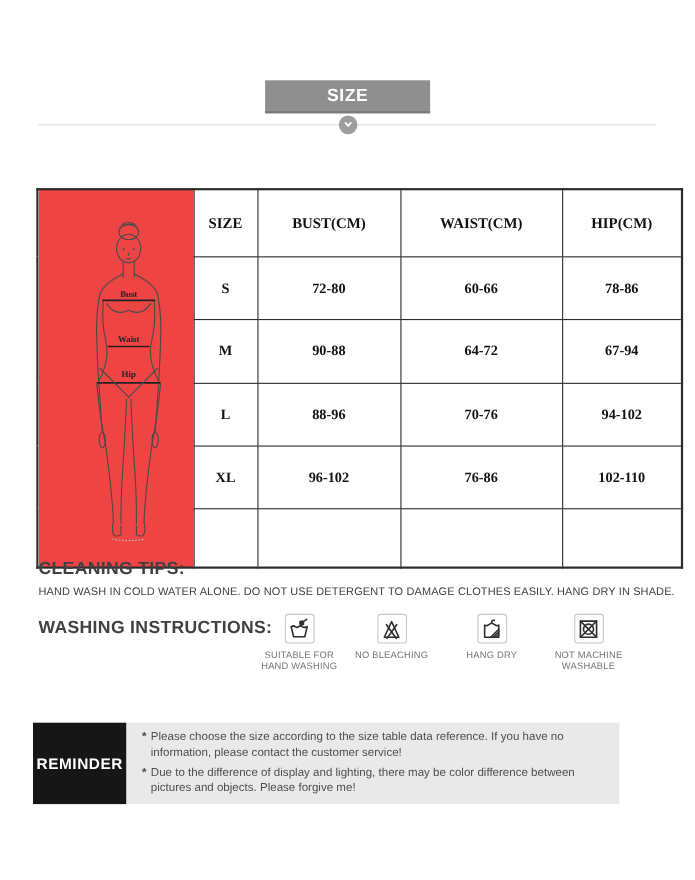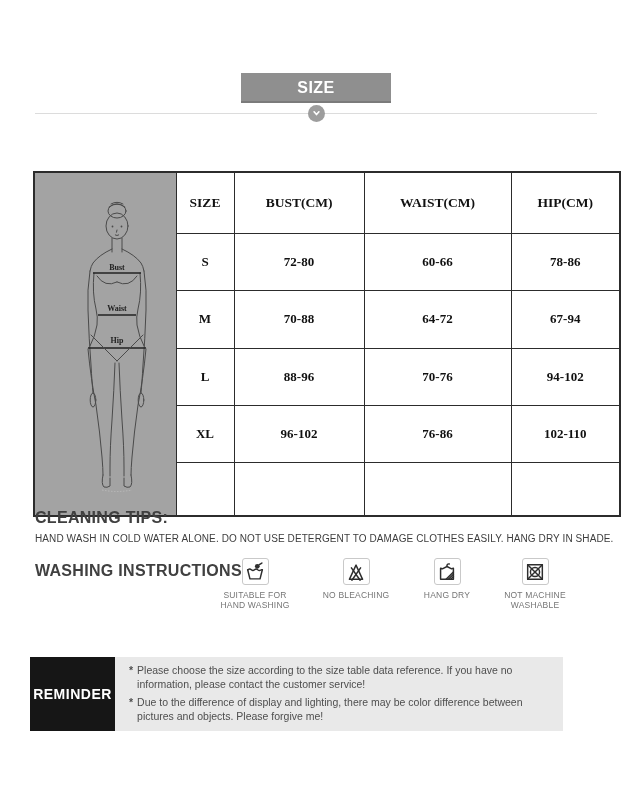--- a/index.html
+++ b/index.html
@@ -36,35 +36,35 @@
     font-family:"Liberation Serif", serif;
   }
   table.size-table th, table.size-table td {
     border:1px solid #2c2c2c; text-align:center; vertical-align:middle;
     font-weight:bold; color:#111111; font-size:13px;
     overflow:hidden; padding:12px;
   }
   table.size-table th { font-size:13.5px; }
   .r-h { height:57px; } .r-1 { height:53px; } .r-2 { height:54px; }
   .r-3 { height:53px; } .r-4 { height:53px;margin-left:29px; } .r-5 { height:50px; }
-  td.figure-cell { background:#a3a3a3; }
+  td.figure-cell { background:#ef4444; }
 
   
   .red-title {
     position:absolute; left:35px; color:#404040;
     font-size:16px; font-weight:bold; letter-spacing:0.3px;
   }
   .cleaning-title { top:509px; }
   .cleaning-body {
     position:absolute; top:533px; left:35px; width:585px;
     font-size:10px; color:#3d3d3d; letter-spacing:0.1px; white-space:nowrap;
   }
   .washing-title { top:562px; }
   .wash-item { position:absolute; top:558px; width:90px; text-align:center; }
-  .wi-1 { left:210px; } .wi-2 { left:311px; } .wi-3 { left:402px; } .wi-4 { left:490px; }
+  .wi-1 { left:227px; } .wi-2 { left:311px; } .wi-3 { left:402px; } .wi-4 { left:490px; }
   .icon-box {
     width:27px; height:27px; margin:0 auto; background:#ffffff;
     border:1px solid #c9c9c9; border-radius:3px;
     display:flex; align-items:center; justify-content:center;
   }
   .icon-label {
     margin-top:5px; font-size:8.5px; color:#757575;
     line-height:1.2; letter-spacing:0.2px;
   }
 
@@ -170,21 +170,21 @@
       <th>HIP(CM)</th>
     </tr>
     <tr class="r-1">
       <td>S</td>
       <td>72-80</td>
       <td>60-66</td>
       <td>78-86</td>
     </tr>
     <tr class="r-2">
       <td>M</td>
-      <td>70-88</td>
+      <td>90-88</td>
       <td>64-72</td>
       <td>67-94</td>
     </tr>
     <tr class="r-3">
       <td>L</td>
       <td>88-96</td>
       <td>70-76</td>
       <td>94-102</td>
     </tr>
     <tr class="r-4">

